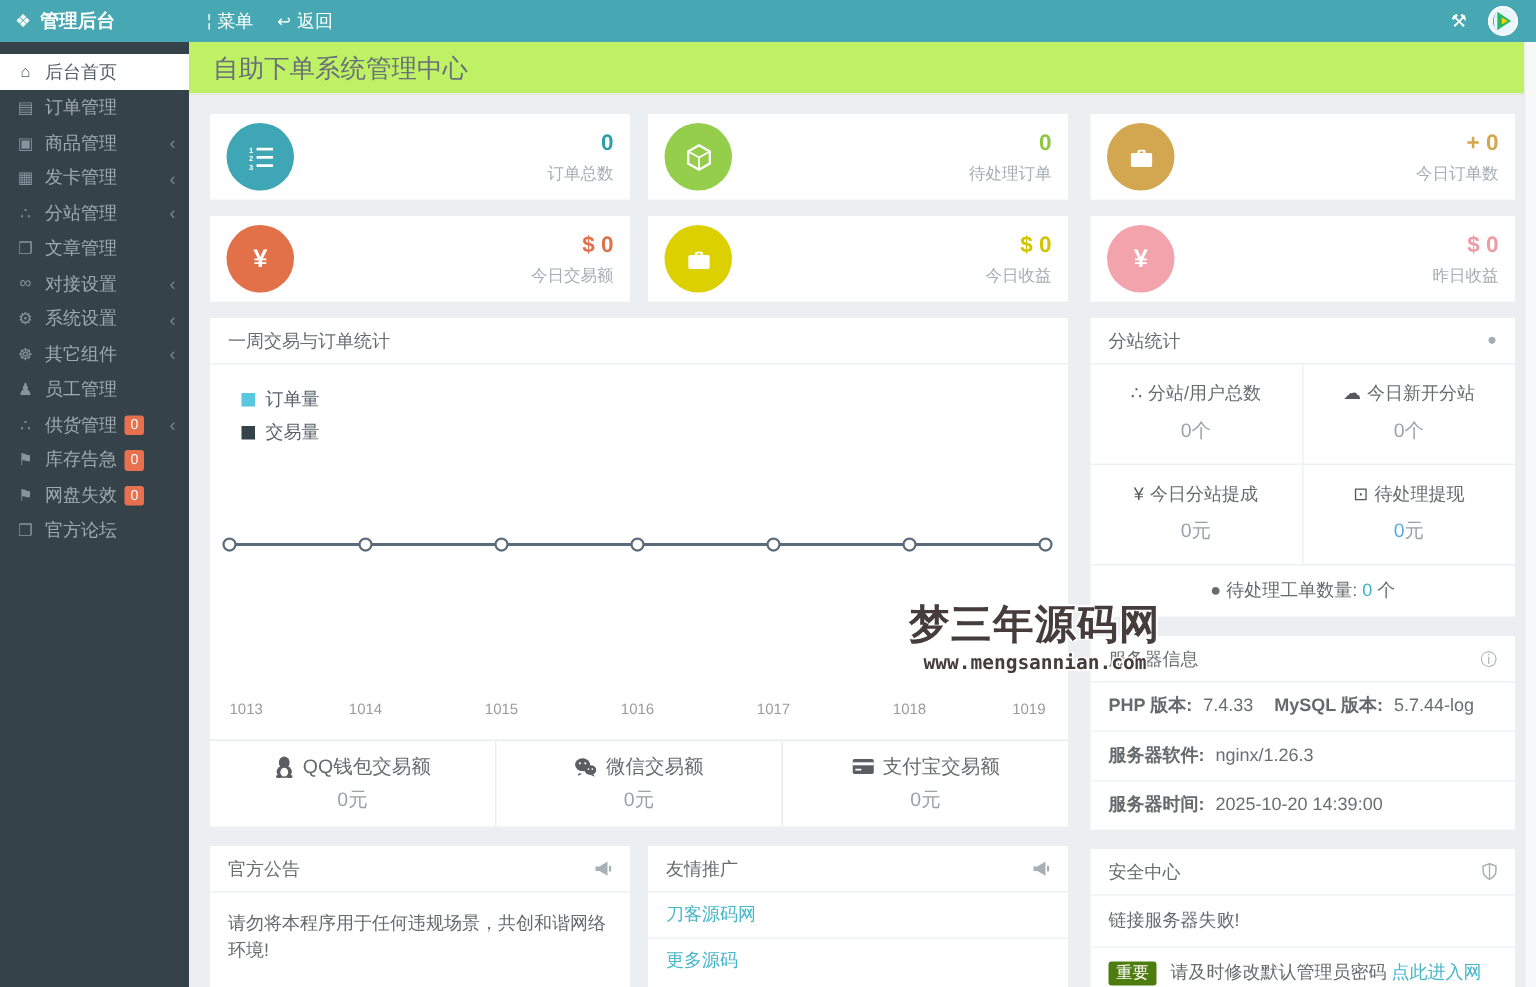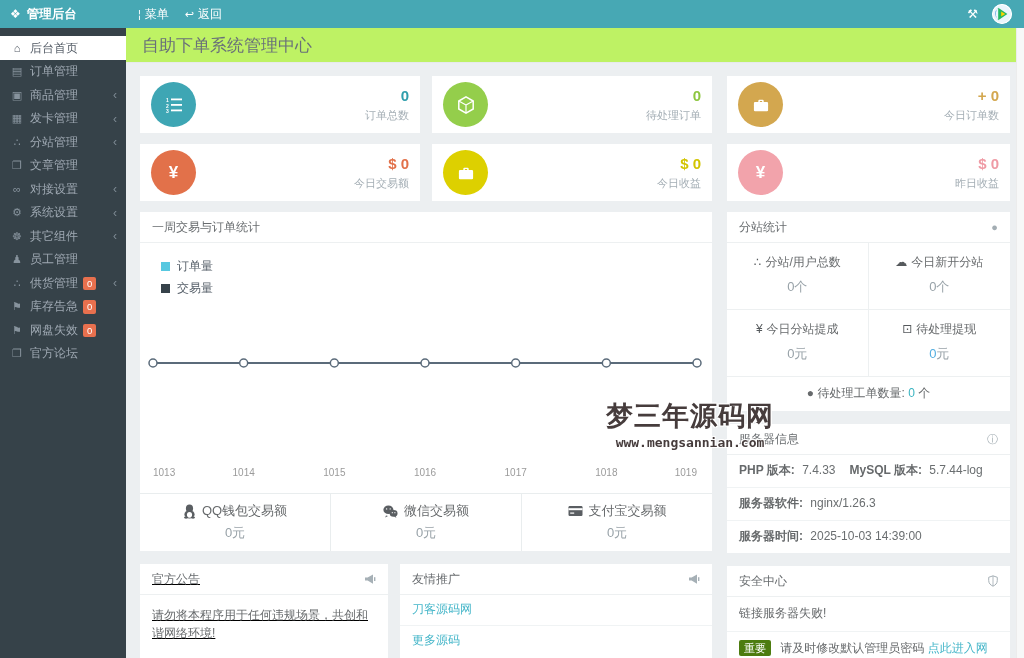--- a/index.html
+++ b/index.html
@@ -51,21 +51,21 @@
   .legend-row { display:flex; align-items:center; gap:7px; margin-bottom:5px; font-size:12px; color:#57606a; }
   .swatch { width:9px; height:9px; flex:none; }
 
   .payments { display:flex; border-top:1px solid #e9edee; }
   .pay-cell { flex:1; text-align:center; padding:8px 0 9px; }
   .pay-cell + .pay-cell { border-left:1px solid #e9edee; }
   .pay-label { font-size:13px; color:#676a6c; display:flex; align-items:center; justify-content:center; gap:6px; }
   .pay-value { font-size:13px; color:#98a2a8; margin-top:4px; }
 
   .bottom-row { display:flex; gap:12px; }
-  .notice-card { width:248px; flex:none; margin-bottom:0;text-decoration:underline; }
+  .notice-card { width:280px; flex:none; margin-bottom:0; }
   .promo-card { flex:1; margin-bottom:0; }
   .notice-body { padding:11px 12px 17px; font-size:12px; color:#676a6c; line-height:1.5; }
   .promo-link { display:block; padding:6px 12px 7px; font-size:12px; color:#45b6c9; border-bottom:1px solid #f0f3f4; text-decoration:none; cursor:pointer; }
   .promo-link:last-child { border-bottom:none; }
 
   
   .branch-grid { display:flex; flex-wrap:wrap; }
   .branch-cell { width:50%; text-align:center; padding:11px 0 13px; border-bottom:1px solid #edf0f1; }
   .branch-cell:nth-child(odd) { border-right:1px solid #edf0f1; }
   .branch-label { font-size:12px; color:#676a6c; }
@@ -457,21 +457,21 @@
         </div>
         <div class="server-row">
           <span>
             <span class="srv-label">服务器软件:</span>
             <span class="srv-val">nginx/1.26.3</span>
           </span>
         </div>
         <div class="server-row">
           <span>
             <span class="srv-label">服务器时间:</span>
-            <span class="srv-val">2025-10-03 14:39:00</span>
+            <span class="srv-val">2025-10-20 14:39:00</span>
           </span>
         </div>
       </div>
 
       <div class="panel">
         <div class="panel-header">
           <span>安全中心</span>
           <span class="hicon">
             <svg width="10" height="12" viewBox="0 0 14 16">
                 <path d="M7 0.8 L13 2.8 V7.4 C13 11.2 10.5 13.8 7 15.2 C3.5 13.8 1 11.2 1 7.4 V2.8 Z" fill="none" stroke="#a6b0b6" stroke-width="1.4"></path>

